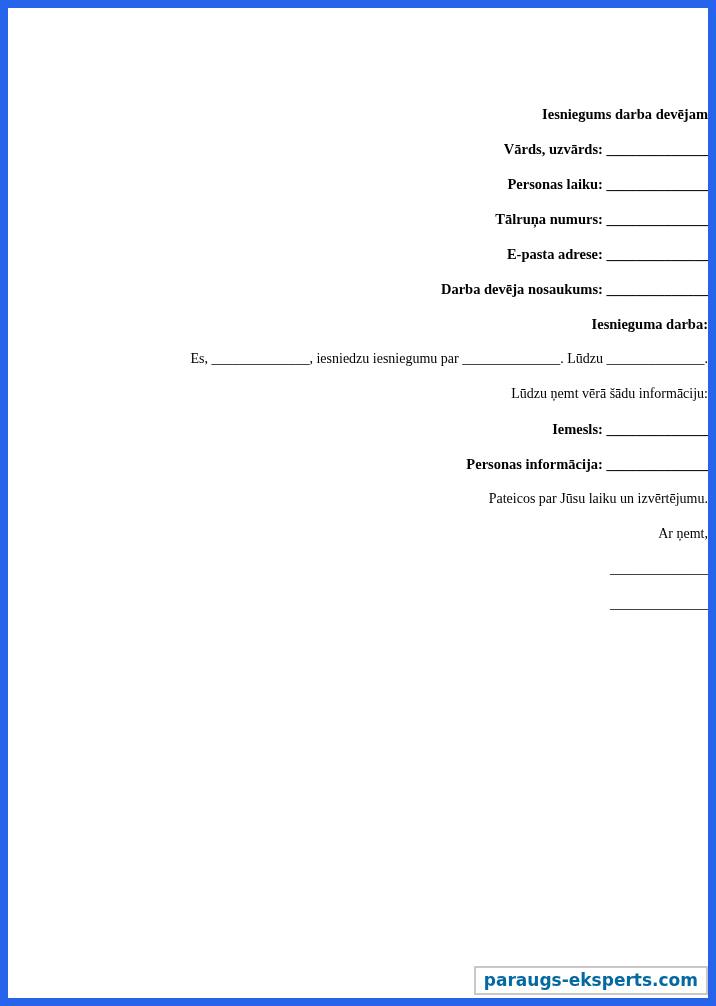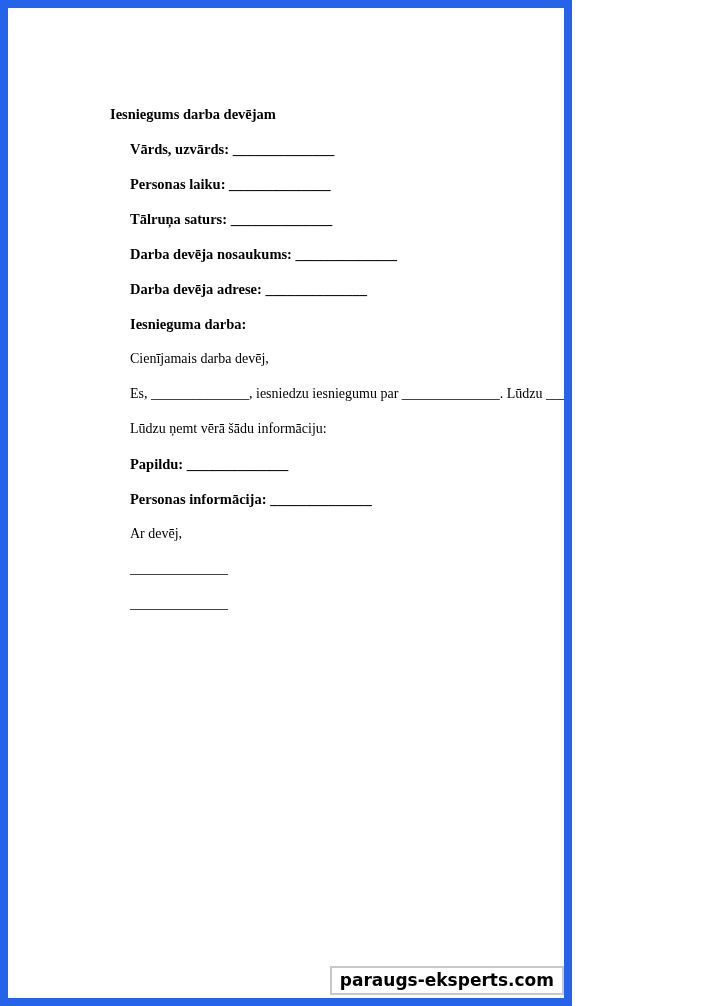--- a/index.html
+++ b/index.html
@@ -1,25 +1,26 @@
 <!DOCTYPE html>
 <html><head>
 <meta charset="utf-8">
 <style>
   html, body { margin: 0; padding: 0; background: #ffffff; }
   .page {
     box-sizing: border-box;
-    width: 572px;
+    width: 716px;
     height: 1006px;
     border: 8px solid #2563eb;
     background: #ffffff;
     position: relative;
     overflow: hidden;
     font-family: "Liberation Serif", serif;
     color: #000000;
+    text-align: right;
   }
   .doc-title {
     font-weight: bold;
     font-size: 14.5px;
     line-height: 16px;
     margin: 98px 0 0 102px;
   }
   .line {
     font-size: 14px;
     line-height: 16px;
@@ -33,48 +34,48 @@
   .watermark {
     position: absolute;
     right: 0px;
     bottom: 3px;
     background: #ffffff;
     border: 2px solid #c8c8c8;
     padding: 2px 8px 3px 8px;
     font-family: "DejaVu Sans", sans-serif;
     font-weight: bold;
     font-size: 17px;
-    color: #000000;
+    color: #0369a1;
     white-space: nowrap;
   }
 </style>
 </head>
 <body>
 
 <div class="page">
 
   <div class="doc-title">Iesniegums darba devējam</div>
 
   <div class="line bold"><span>Vārds, uzvārds:</span> <span class="blank">______________</span></div>
   <div class="line bold"><span>Personas laiku:</span> <span class="blank">______________</span></div>
-  <div class="line bold"><span>Tālruņa saturs:</span> <span class="blank">______________</span></div>
+  <div class="line bold"><span>Tālruņa numurs:</span> <span class="blank">______________</span></div>
+  <div class="line bold"><span>E-pasta adrese:</span> <span class="blank">______________</span></div>
   <div class="line bold"><span>Darba devēja nosaukums:</span> <span class="blank">______________</span></div>
-  <div class="line bold"><span>Darba devēja adrese:</span> <span class="blank">______________</span></div>
 
   <div class="line bold">Iesnieguma darba:</div>
 
-  <div class="line">Cienījamais darba devēj,</div>
 
   <div class="line"><span>Es, </span><span class="blank">______________</span><span>, iesniedzu iesniegumu par </span><span class="blank">______________</span><span>. Lūdzu </span><span class="blank">______________</span><span>.</span></div>
 
   <div class="line">Lūdzu ņemt vērā šādu informāciju:</div>
 
-  <div class="line bold"><span>Papildu:</span> <span class="blank">______________</span></div>
+  <div class="line bold"><span>Iemesls:</span> <span class="blank">______________</span></div>
   <div class="line bold"><span>Personas informācija:</span> <span class="blank">______________</span></div>
 
-  <div class="line">Ar devēj,</div>
+  <div class="line">Pateicos par Jūsu laiku un izvērtējumu.</div>
+  <div class="line">Ar ņemt,</div>
 
   <div class="line sig-line">______________</div>
   <div class="line sig-line">______________</div>
 
   <div class="watermark">paraugs-eksperts.com</div>
 
 </div>
 
 </body></html>

